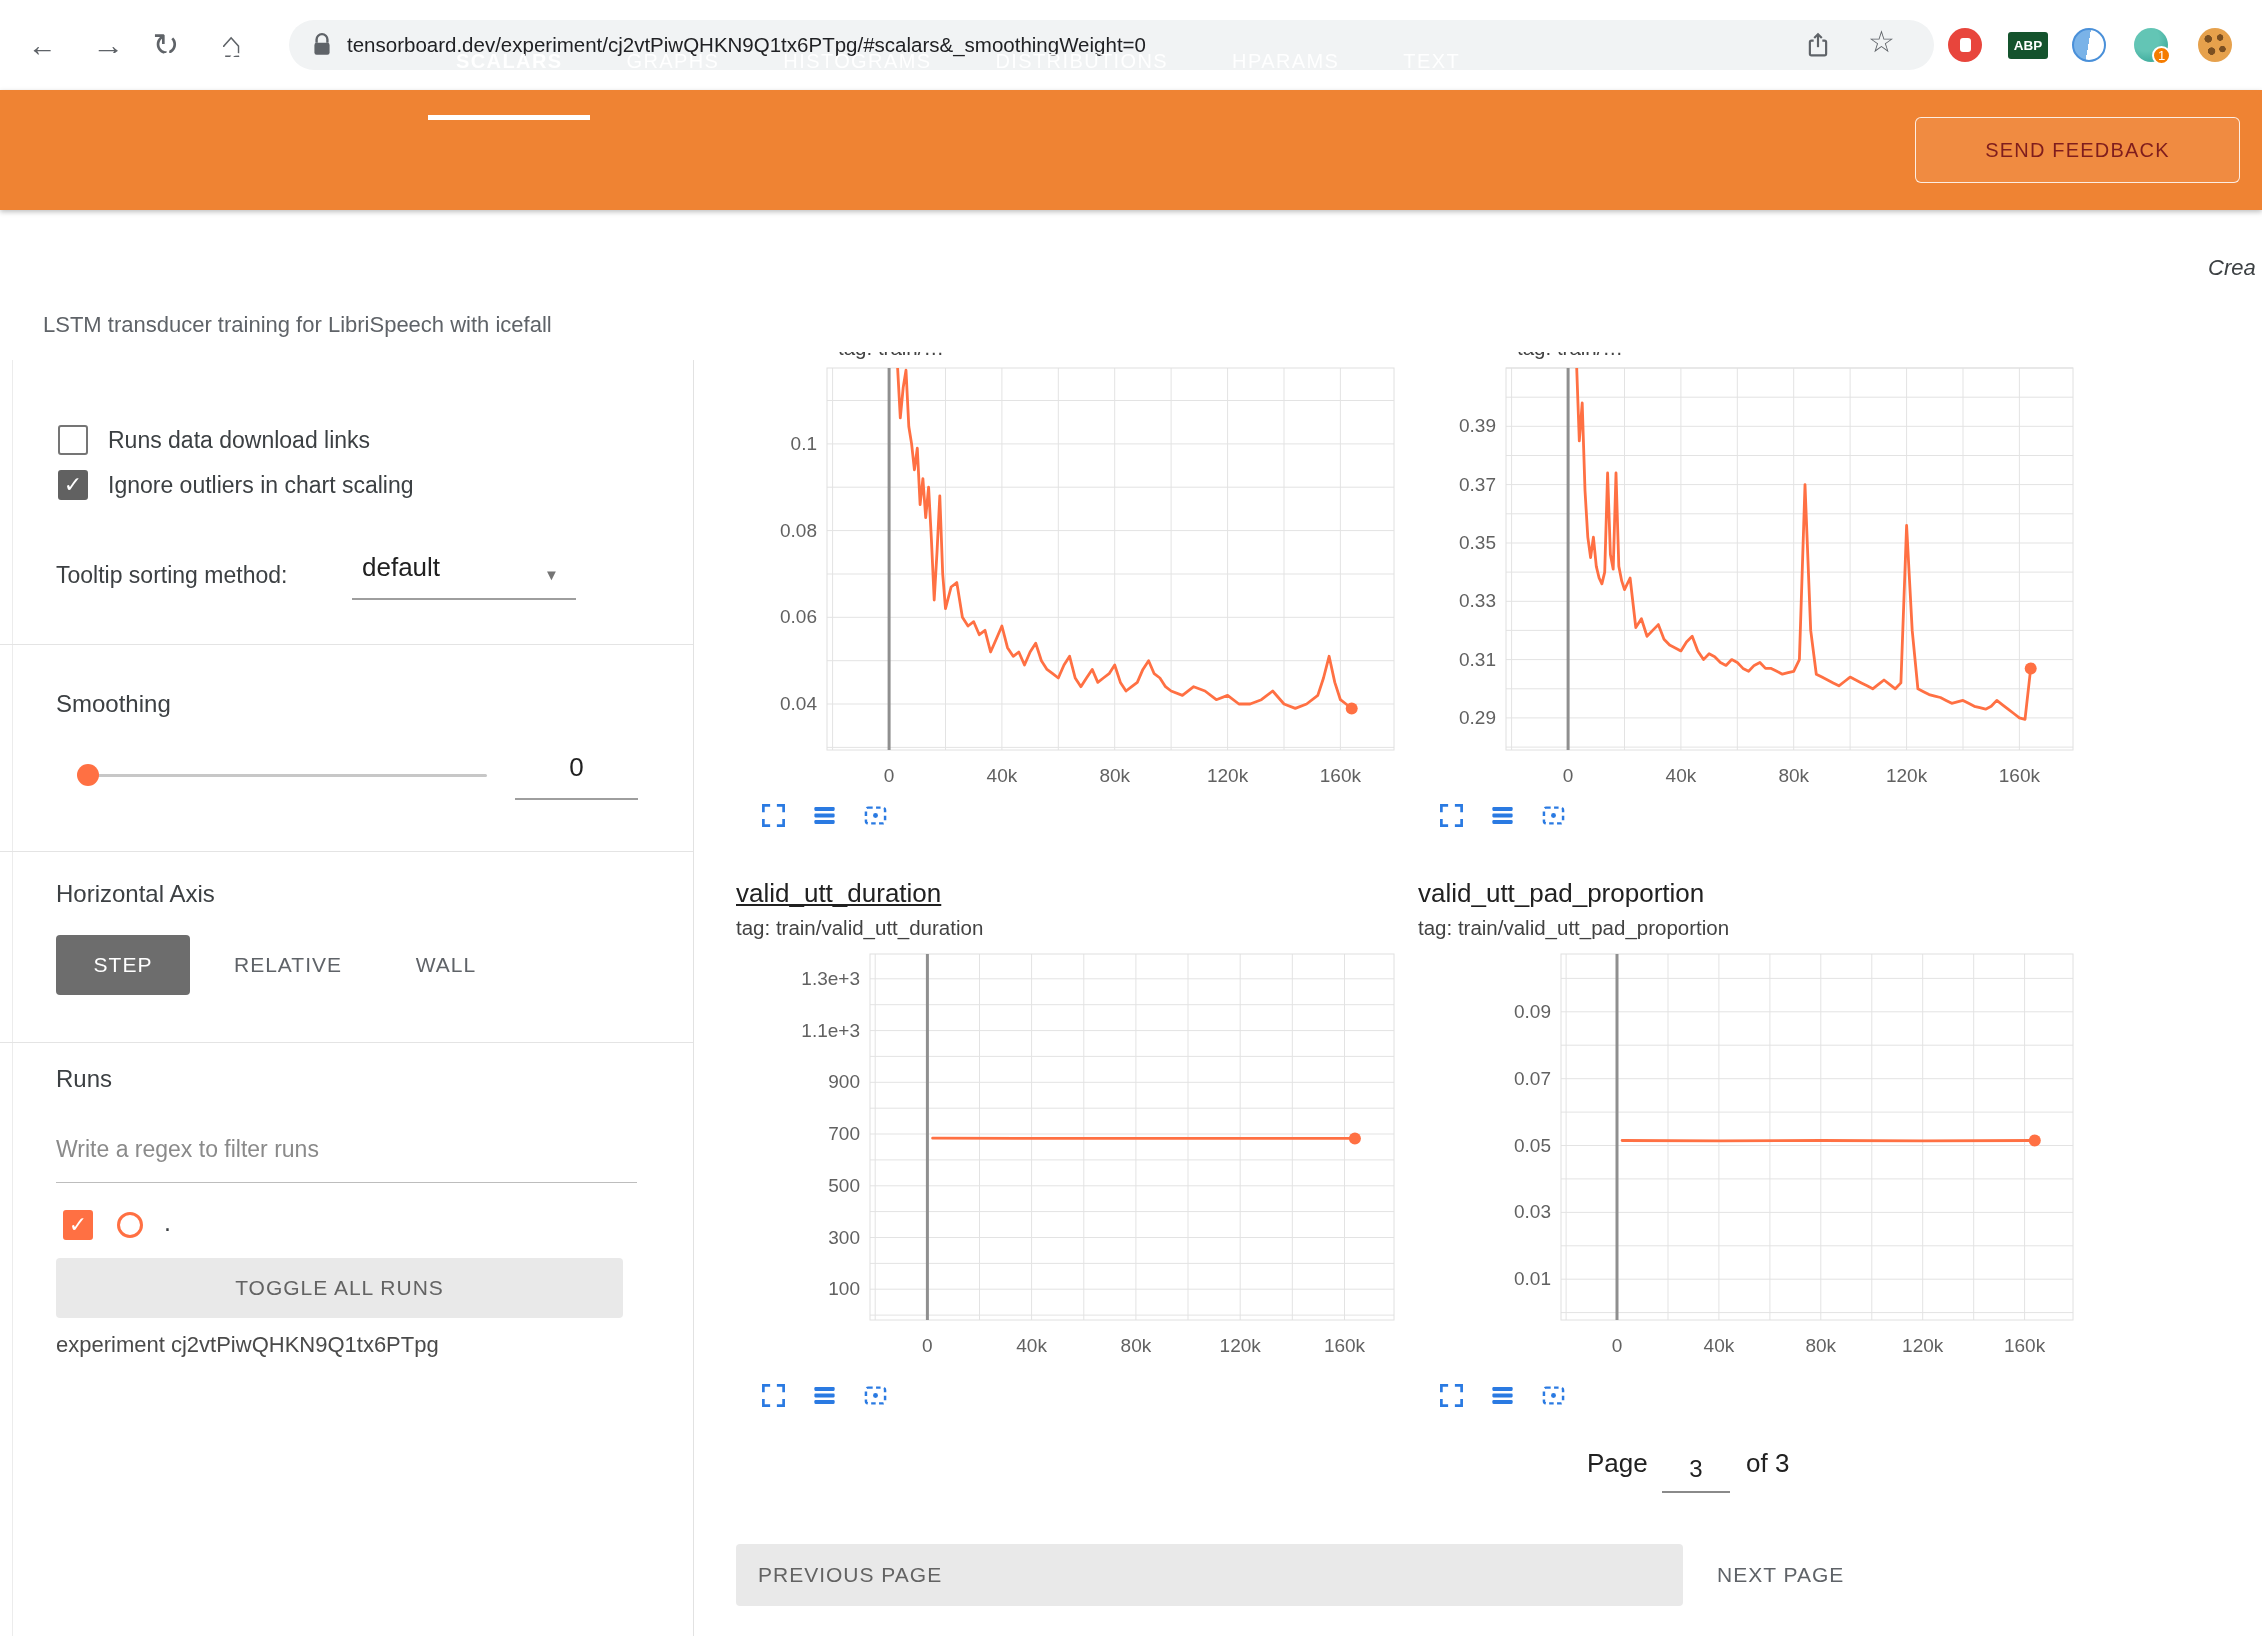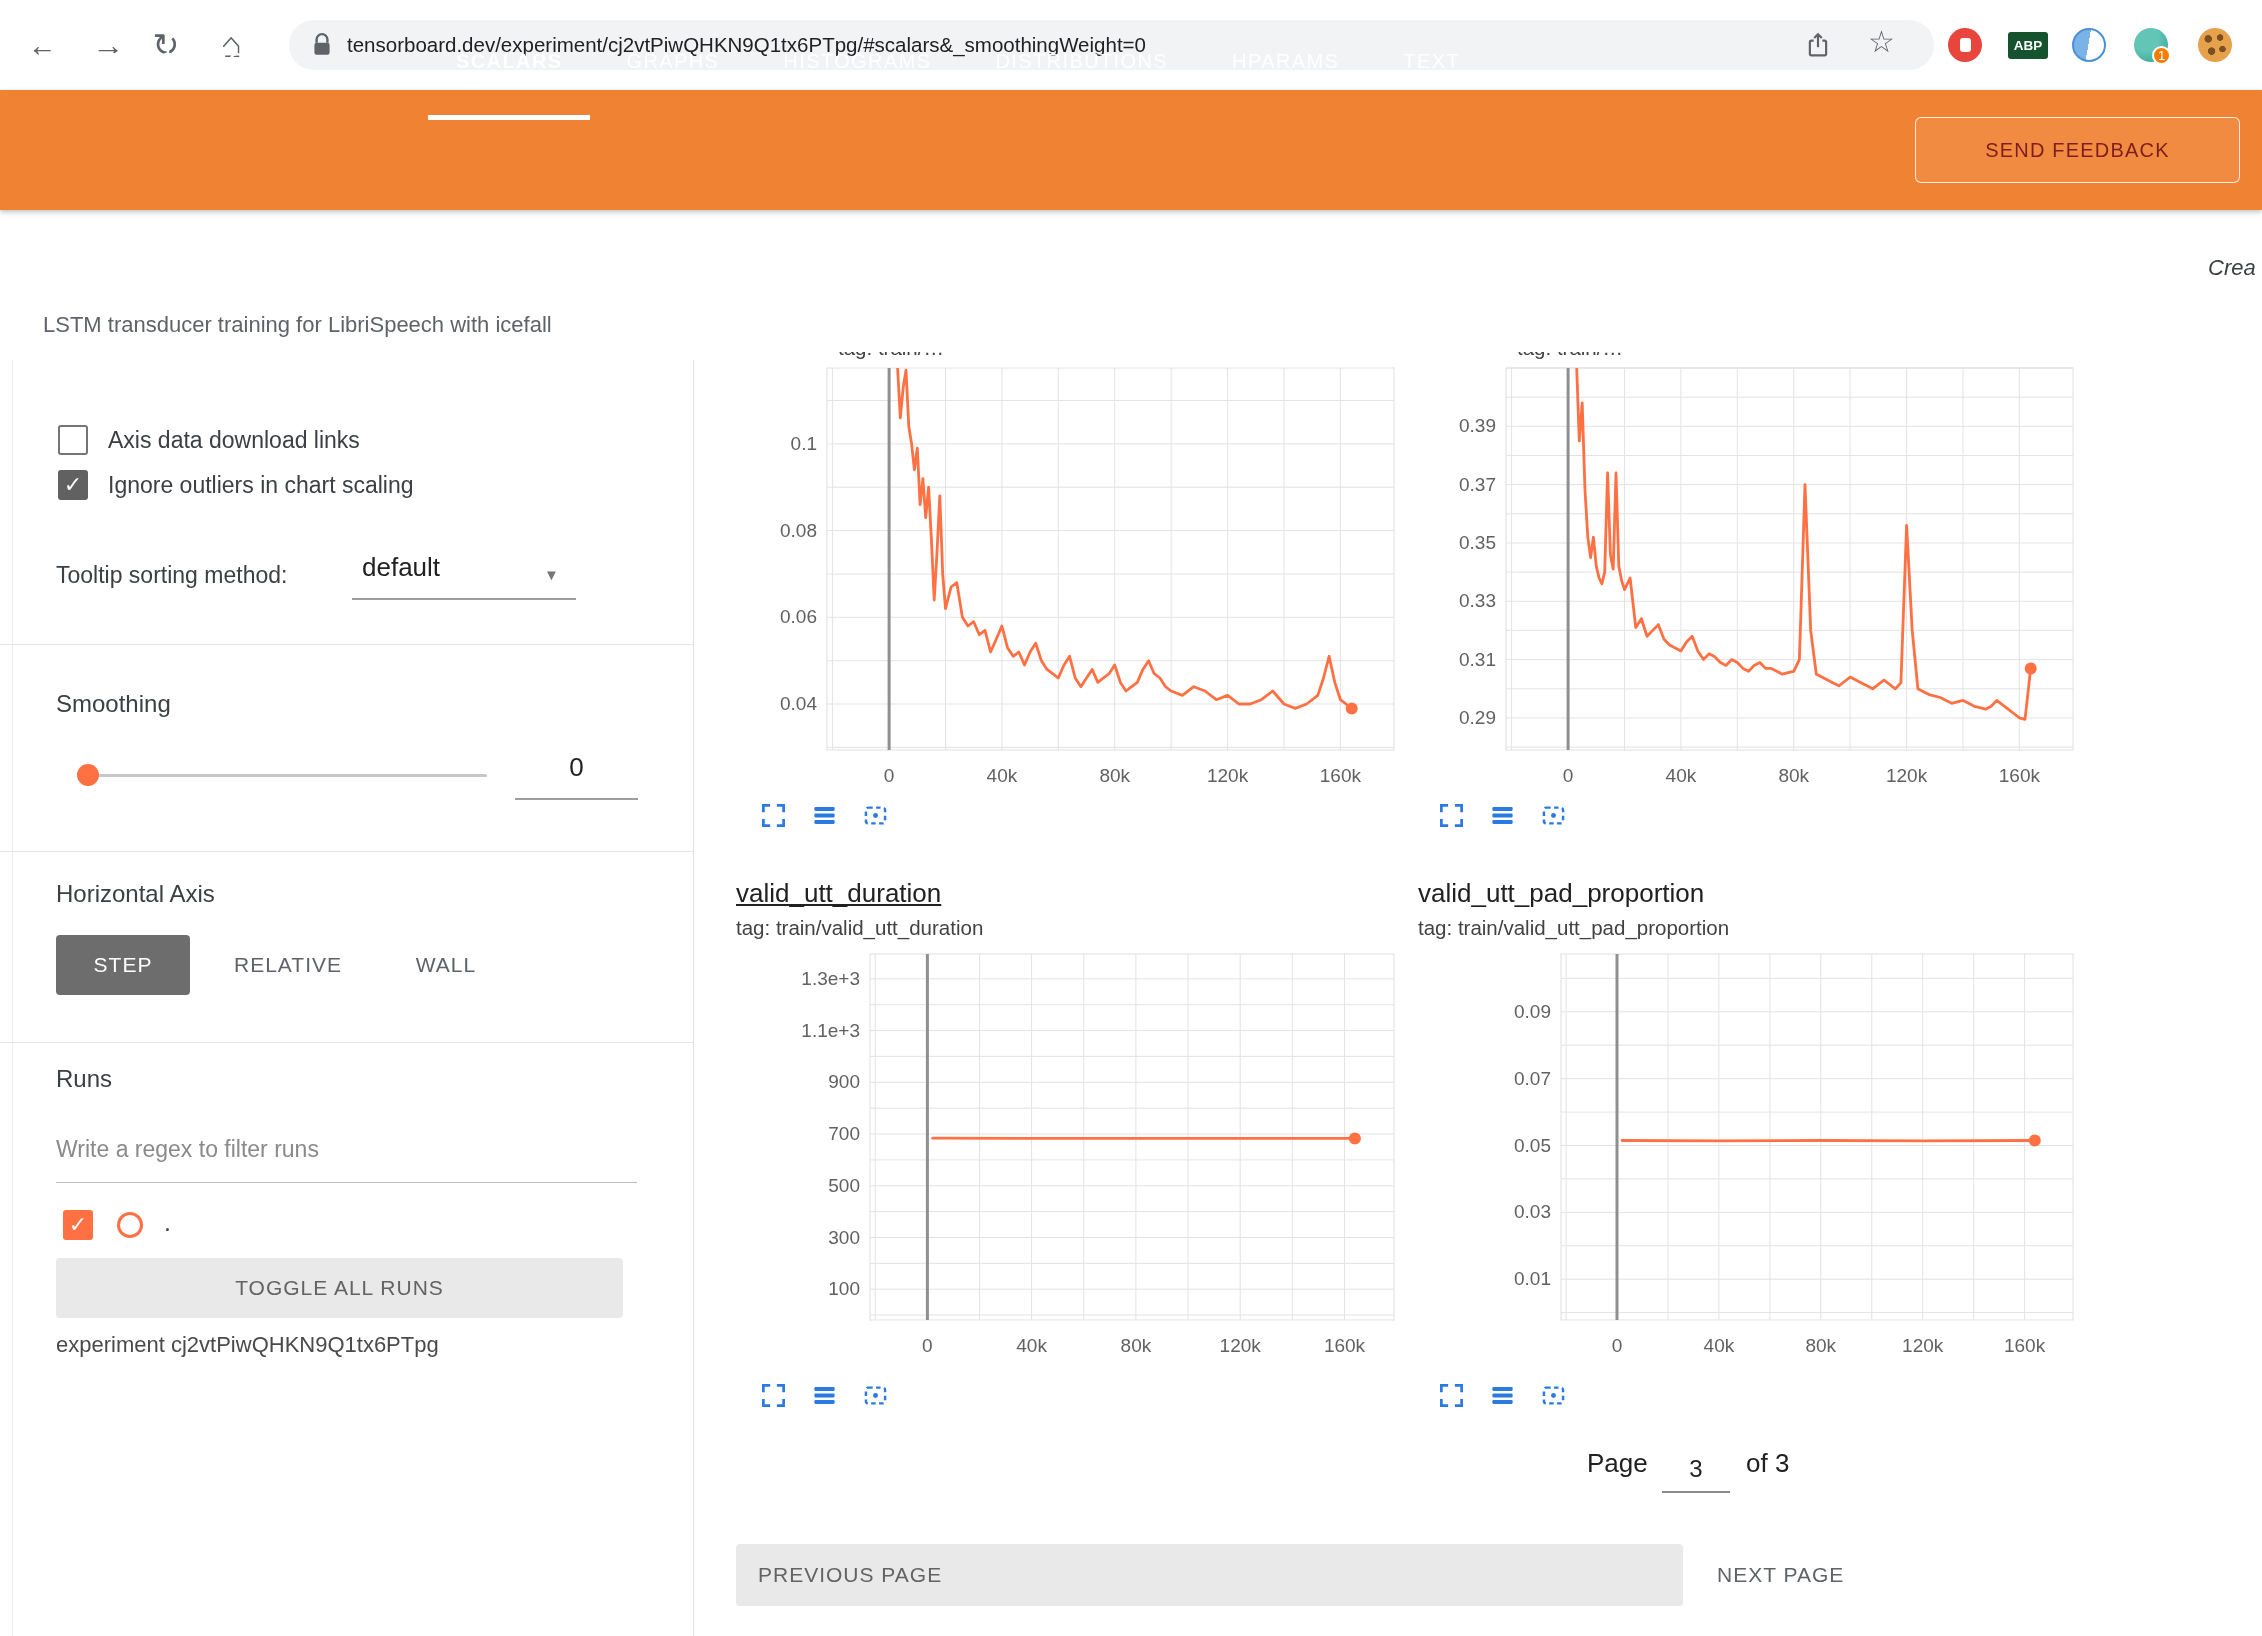--- a/index.html
+++ b/index.html
@@ -106,21 +106,21 @@
   </div>
   <div class="abs" id="feedback-btn">SEND FEEDBACK</div>
 
   <div class="abs" id="created-frag">Crea</div>
   <div class="abs" id="experiment-desc">LSTM transducer training for LibriSpeech with icefall</div>
 
   <div class="abs" id="sidebar-right-border"></div>
   <div class="abs" id="sidebar-left-line"></div>
 
   <div class="abs cb-box" style="left:58px;top:425px;"></div>
-  <div class="abs side-label" style="left:108px;top:427px;">Axis data download links</div>
+  <div class="abs side-label" style="left:108px;top:427px;">Runs data download links</div>
 
   <div class="abs cb-box checked-gray" style="left:58px;top:470px;">
       <span>✓</span>
     </div>
   <div class="abs side-label" style="left:108px;top:472px;">Ignore outliers in chart scaling</div>
 
   <div class="abs side-label" style="left:56px;top:562px;">Tooltip sorting method:</div>
   <div class="abs" style="left:362px;top:552px;font-size:26px;color:#212121;cursor:pointer;">default</div>
   <div class="abs" style="left:352px;top:598px;width:224px;height:1.5px;background:#9e9e9e;"></div>
   <div class="abs" style="left:544px;top:566px;font-size:15px;color:#757575;cursor:pointer;">▼</div>

